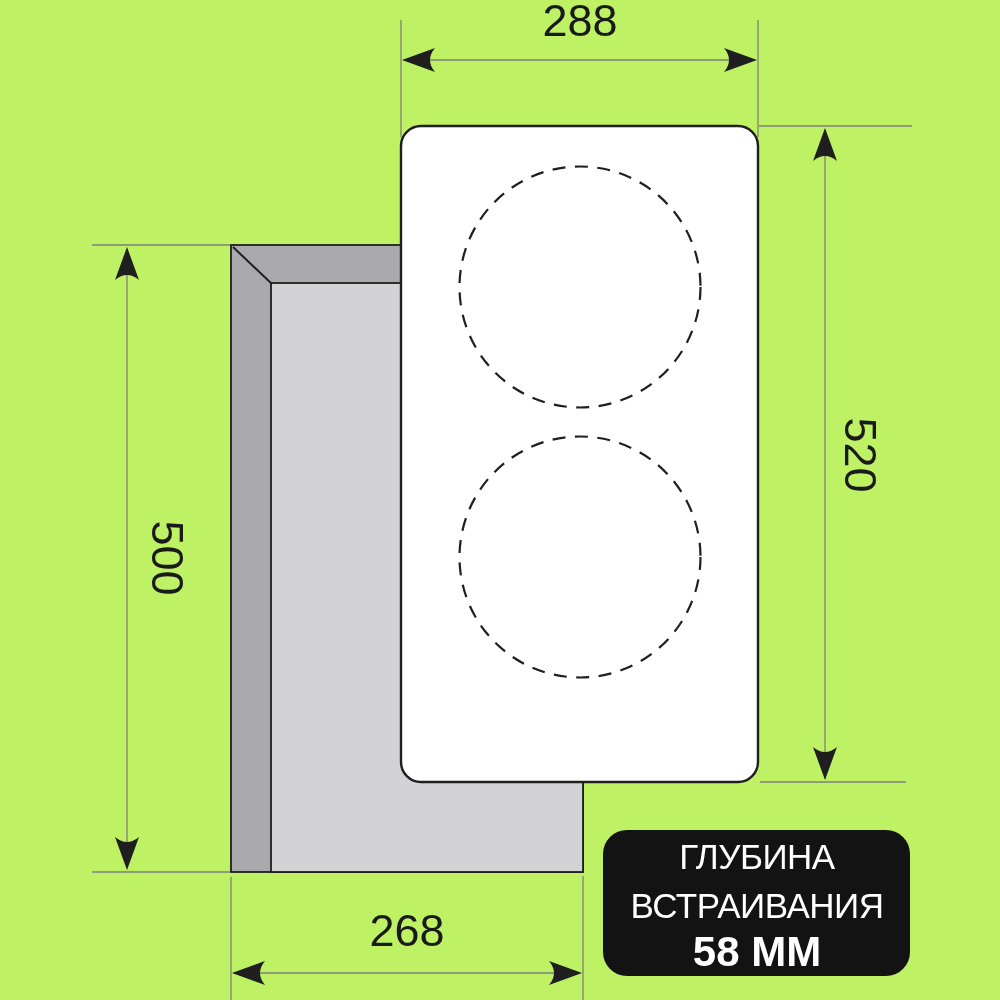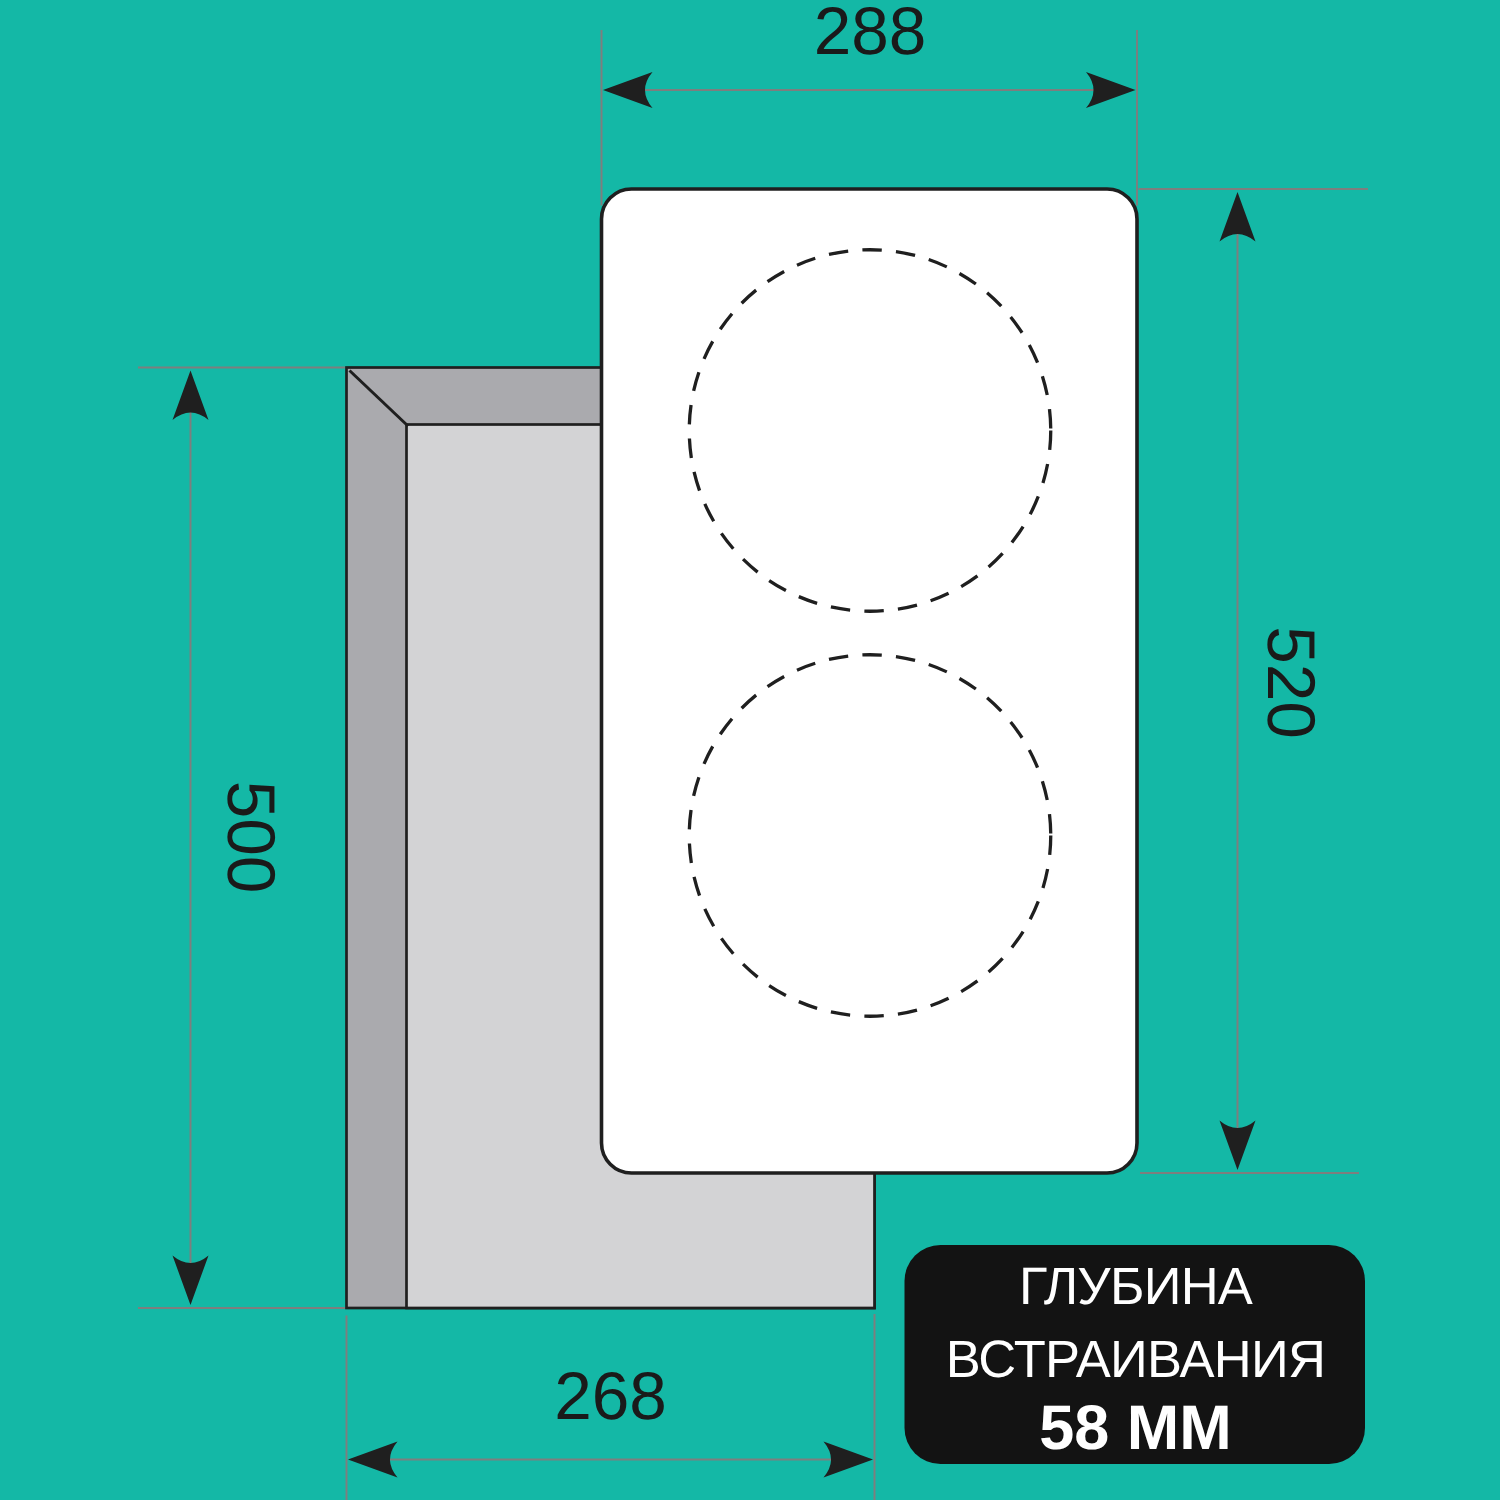--- a/index.html
+++ b/index.html
@@ -5,21 +5,21 @@
   html, body {
     margin: 0;
     padding: 0;
     background: #ffffff;
     font-family: "Liberation Sans", sans-serif;
   }
   .stage {
     position: relative;
     width: 1000px;
     height: 1000px;
-    background: #14b8a6;
+    background: #bef264;
     overflow: hidden;
   }
   svg { display: block; }
   .cutout-rect    { stroke: #1f1f1f; stroke-width: 1.8; }
   .bevel          { stroke: #1f1f1f; stroke-width: 2; }
   .panel-rect     { fill: #ffffff; stroke: #1f1f1f; stroke-width: 2.4; }
   .burner         { fill: none; stroke: #1f1f1f; stroke-width: 2.2; stroke-dasharray: 13 9.5; }
   .dim-line       { stroke: #7e7e7e; stroke-width: 1.3; fill: none; }
   .dim-num        { fill: #1a1a1a; font-size: 45px; font-weight: 400; text-anchor: middle; }
   .badge-txt      { fill: #ffffff; font-size: 35px; letter-spacing: -0.5px; text-anchor: middle; }

